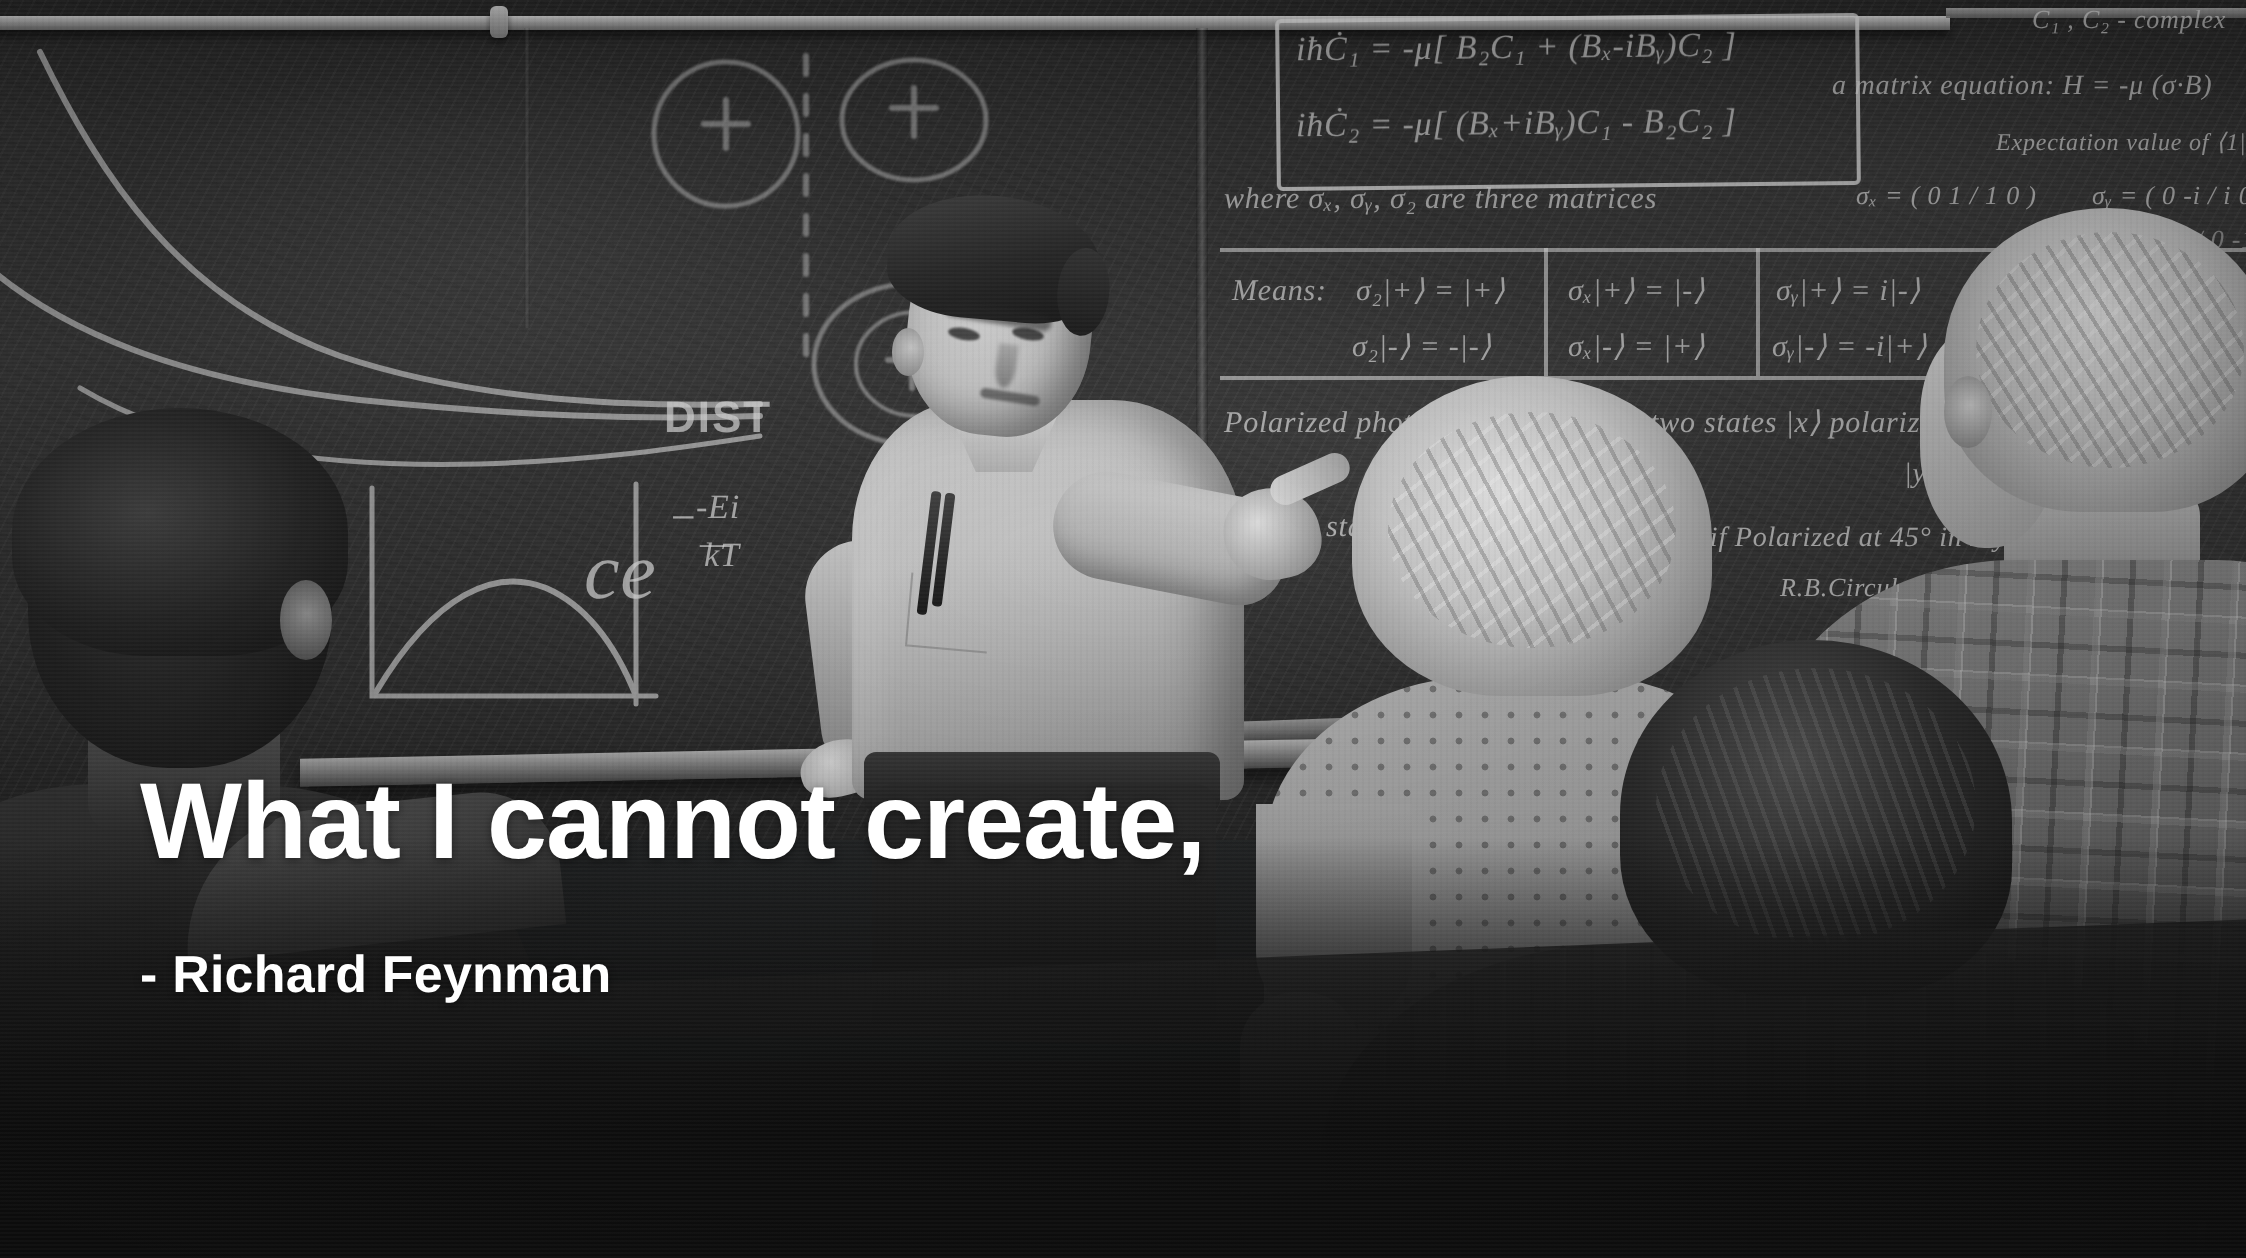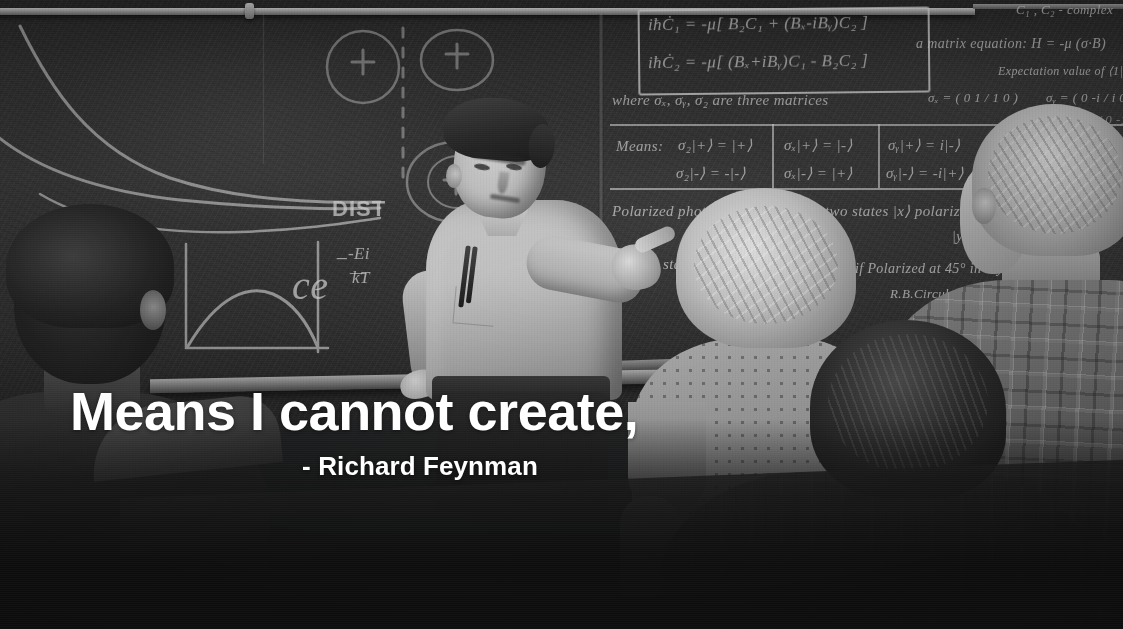--- a/index.html
+++ b/index.html
@@ -435,30 +435,29 @@
     color: #ffffff;
     font-family: "Liberation Sans", sans-serif;
     font-weight: bold;
     font-size: 54px;
     line-height: 62px;
     letter-spacing: -.5px;
     white-space: nowrap;
     text-shadow: 0 1px 4px rgba(0,0,0,.45);
   }
   .attribution {
-    margin-top: 9px;
+    margin-top: 30px;
     color: #ffffff;
     font-family: "Liberation Sans", sans-serif;
     font-weight: bold;
     font-size: 26px;
     line-height: 30px;
     letter-spacing: .1px;
     white-space: nowrap;
     text-shadow: 0 1px 4px rgba(0,0,0,.45);
-    text-align: center;
   }
 </style>
 </head>
 <body>
 
 <div id="stage">
 
   <div class="photo">
 
     <div class="wall">
@@ -630,17 +629,17 @@
     </div>
 
     <div class="desk"></div>
     <div class="foreground-dark"></div>
 
     <div class="grade"></div>
     <div class="grain"></div>
   </div>
 
   <div class="overlay-text">
-    <div class="quote-line">Means I cannot create,</div>
+    <div class="quote-line">What I cannot create,</div>
     <div class="attribution">- Richard Feynman</div>
   </div>
 
 </div>
 
 </body></html>

